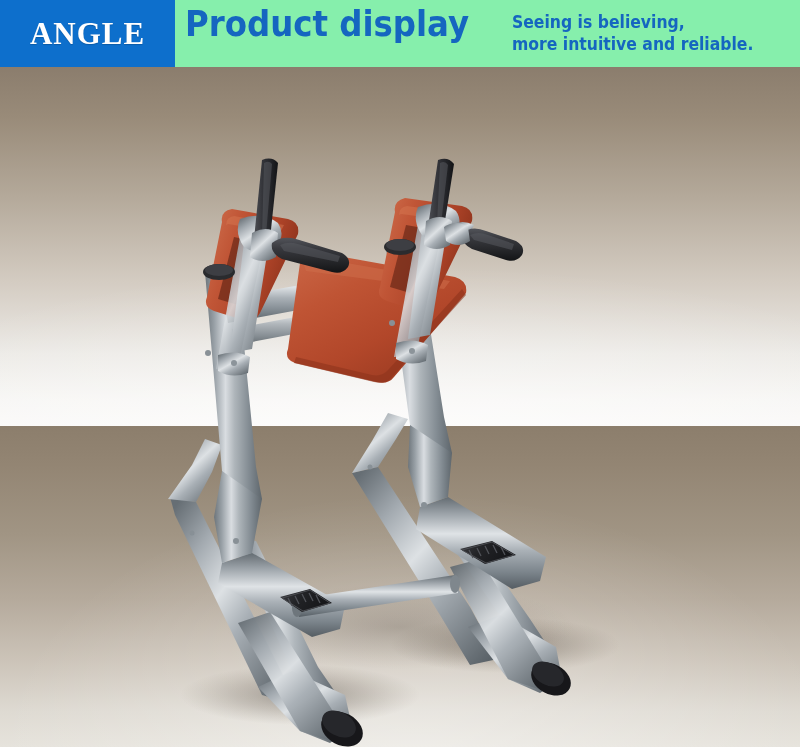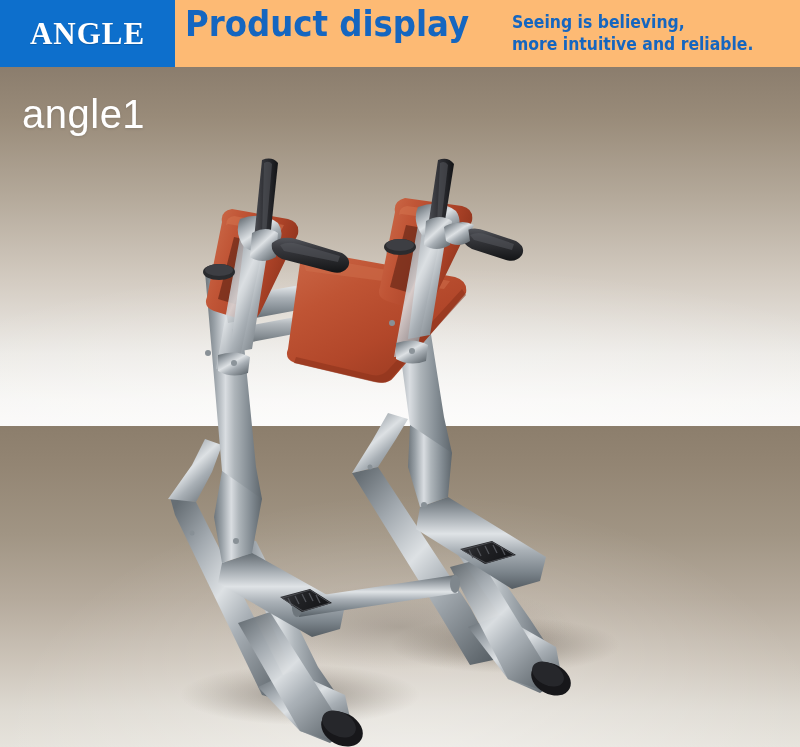--- a/index.html
+++ b/index.html
@@ -5,21 +5,21 @@
   html,body{margin:0;padding:0;}
   body{
     width:800px;height:747px;
     font-family:"Liberation Sans", sans-serif;
     background:#fff;overflow:hidden;
   }
   .page{position:relative;width:800px;height:747px;overflow:hidden;}
 
   
   .banner{position:absolute;left:0;top:0;width:800px;height:67px;
-          background:#fdba74;overflow:hidden;}
+          background:#86efac;overflow:hidden;}
   .banner-logo-block{position:absolute;left:0;top:0;width:175px;height:67px;
           background:#0d6fcc;display:flex;align-items:center;justify-content:center;}
   .banner-logo-text{color:#ffffff;font-family:"Liberation Serif", serif;
           font-weight:bold;font-size:31px;letter-spacing:1px;line-height:1;
           text-shadow:0 1px 1px rgba(0,0,0,.18);}
   .banner-title{position:absolute;left:185px;top:6px;
           color:#1566c0;font-weight:bold;font-size:36px;line-height:1;
           font-family:"DejaVu Sans", sans-serif;
           transform:scaleX(.90);transform-origin:left top;white-space:nowrap;}
   .banner-tagline{position:absolute;left:512px;top:12px;
@@ -66,21 +66,20 @@
       <span>more intuitive and reliable.</span>
     </div>
   </div>
 
   <div class="scene">
     <div class="wall"></div>
     <div class="wall-vglow"></div>
     <div class="floor"></div>
     <div class="floor-glow"></div>
 
-    <div class="angle-label">angle1</div>
 
     <div class="machine">
       <svg width="800" height="680" viewBox="0 0 800 680" xmlns="http://www.w3.org/2000/svg">
         <defs>
           <linearGradient id="tubeV" x1="0" y1="0" x2="1" y2="0">
             <stop offset="0%" stop-color="#6d757b"></stop>
             <stop offset="16%" stop-color="#98a0a6"></stop>
             <stop offset="36%" stop-color="#d9dde1"></stop>
             <stop offset="52%" stop-color="#aeb5ba"></stop>
             <stop offset="78%" stop-color="#818a91"></stop>

